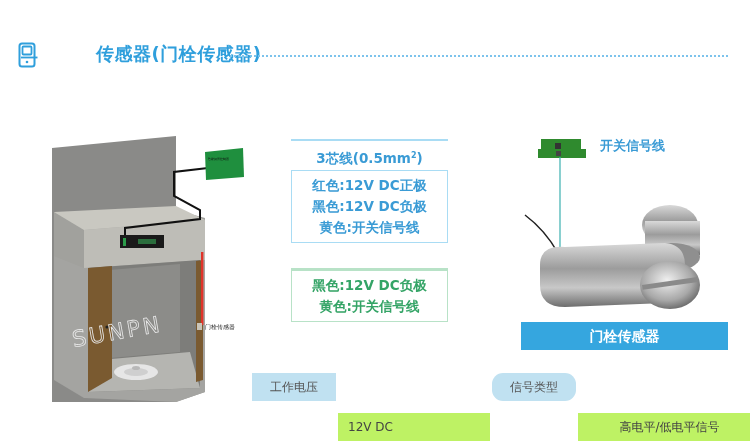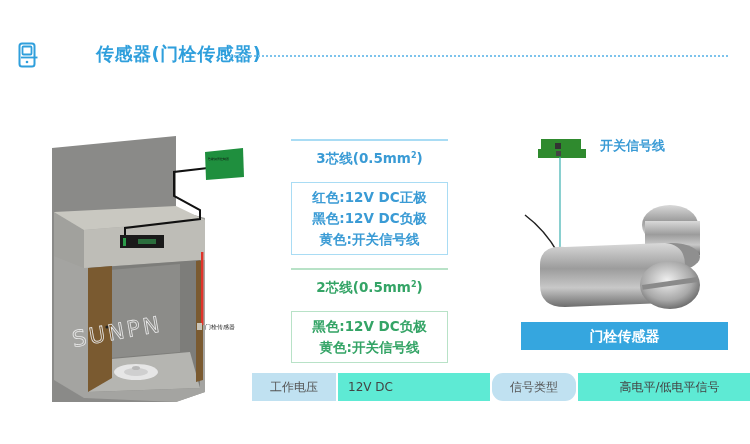--- a/index.html
+++ b/index.html
@@ -19,37 +19,37 @@
   .wire-group { position: absolute; left: 291px; width: 157px; text-align: center; }
   .wg3 { top: 139px; }
   .wg2 { top: 268px; }
   .wire-rule { height: 2px; width: 100%; }
   .wg3 .wire-rule { background: #a9dcf4; }
   .wg2 .wire-rule { background: #b8e2c7; }
   .wire-title { font-size: 13.5px; font-weight: bold; margin-top: 9px; height: 20px; white-space: nowrap; }
   .wg3 .wire-title { color: #3a9bd5; }
   .wg2 .wire-title { color: #34a466; }
   .wire-title sup { font-size: 8px; }
-  .wire-box { margin-top: 12px; padding: 4px 0; border: 1.5px solid; }
+  .wire-box { margin-top: 0; padding: 4px 0; border: 1.5px solid; }
   .wg3 .wire-box { border-color: #a9dcf4; }
   .wg2 .wire-box { border-color: #b8e2c7; }
   .wire-line { font-size: 13.5px; font-weight: bold; line-height: 21px; white-space: nowrap; }
   .wg3 .wire-line { color: #3a9bd5; }
   .wg2 .wire-line { color: #34a466; }
 
   
   .product { position: absolute; left: 520px; top: 135px; width: 210px; height: 185px; }
   .pcb-label { position: absolute; left: 600px; top: 137px; font-size: 13px; font-weight: bold; color: #3a9bd5; white-space: nowrap; }
   .banner { position: absolute; left: 521px; top: 322px; width: 207px; height: 28px; background: #35a6df; color: #fff; font-size: 14px; font-weight: bold; text-align: center; line-height: 28px; }
 
   
   .spec { position: absolute; left: 252px; top: 373px; width: 499px; height: 28px; display: flex; }
   .spec > div { height: 28px; line-height: 28px; font-size: 12px; white-space: nowrap; }
   .spec .k { background: #c0e1f1; color: #555; text-align: center; }
-  .spec .v { background: #5eead4; color: #444; padding-left: 10px; }
+  .spec .v { background: #bef264; color: #444; padding-left: 10px; margin-top: 40px; }
   .k1 { width: 84px; margin-right: 2px; }
   .v1 { width: 152px; margin-right: 2px; }
   .k2 { width: 84px; margin-right: 2px; border-radius: 11px; }
   .v2 { flex: 1; text-align: center; }
 </style>
 </head>
 <body>
 
 <div class="header">
   <svg class="header-icon" viewBox="0 0 20 26">
@@ -109,21 +109,20 @@
   <div class="wire-title"><span>3芯线</span><span>(0.5mm</span><sup>2</sup><span>)</span></div>
   <div class="wire-box">
     <div class="wire-line">红色:12V DC正极</div>
     <div class="wire-line">黑色:12V DC负极</div>
     <div class="wire-line">黄色:开关信号线</div>
   </div>
 </div>
 
 <div class="wire-group wg2">
   <div class="wire-rule"></div>
-  <div class="wire-title"><span>2芯线</span><span>(0.5mm</span><sup>2</sup><span>)</span></div>
   <div class="wire-box">
     <div class="wire-line">黑色:12V DC负极</div>
     <div class="wire-line">黄色:开关信号线</div>
   </div>
 </div>
 
 <svg class="product" viewBox="0 0 210 185">
   <defs>
     <linearGradient id="steel" x1="0" y1="0" x2="0" y2="1">
       <stop offset="0" stop-color="#d9d9d9"></stop>

